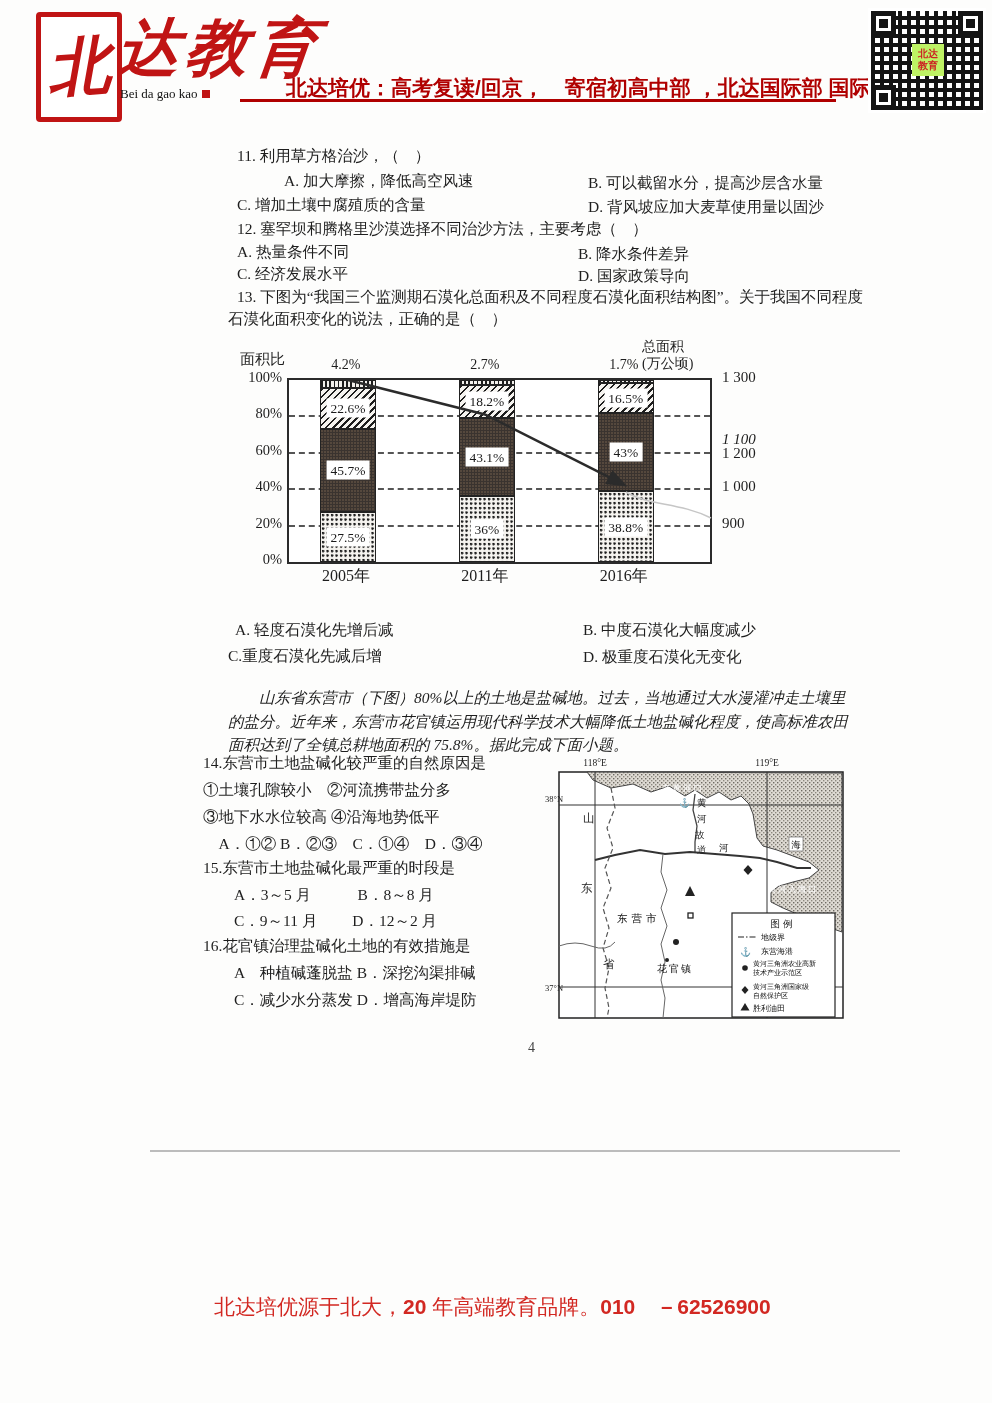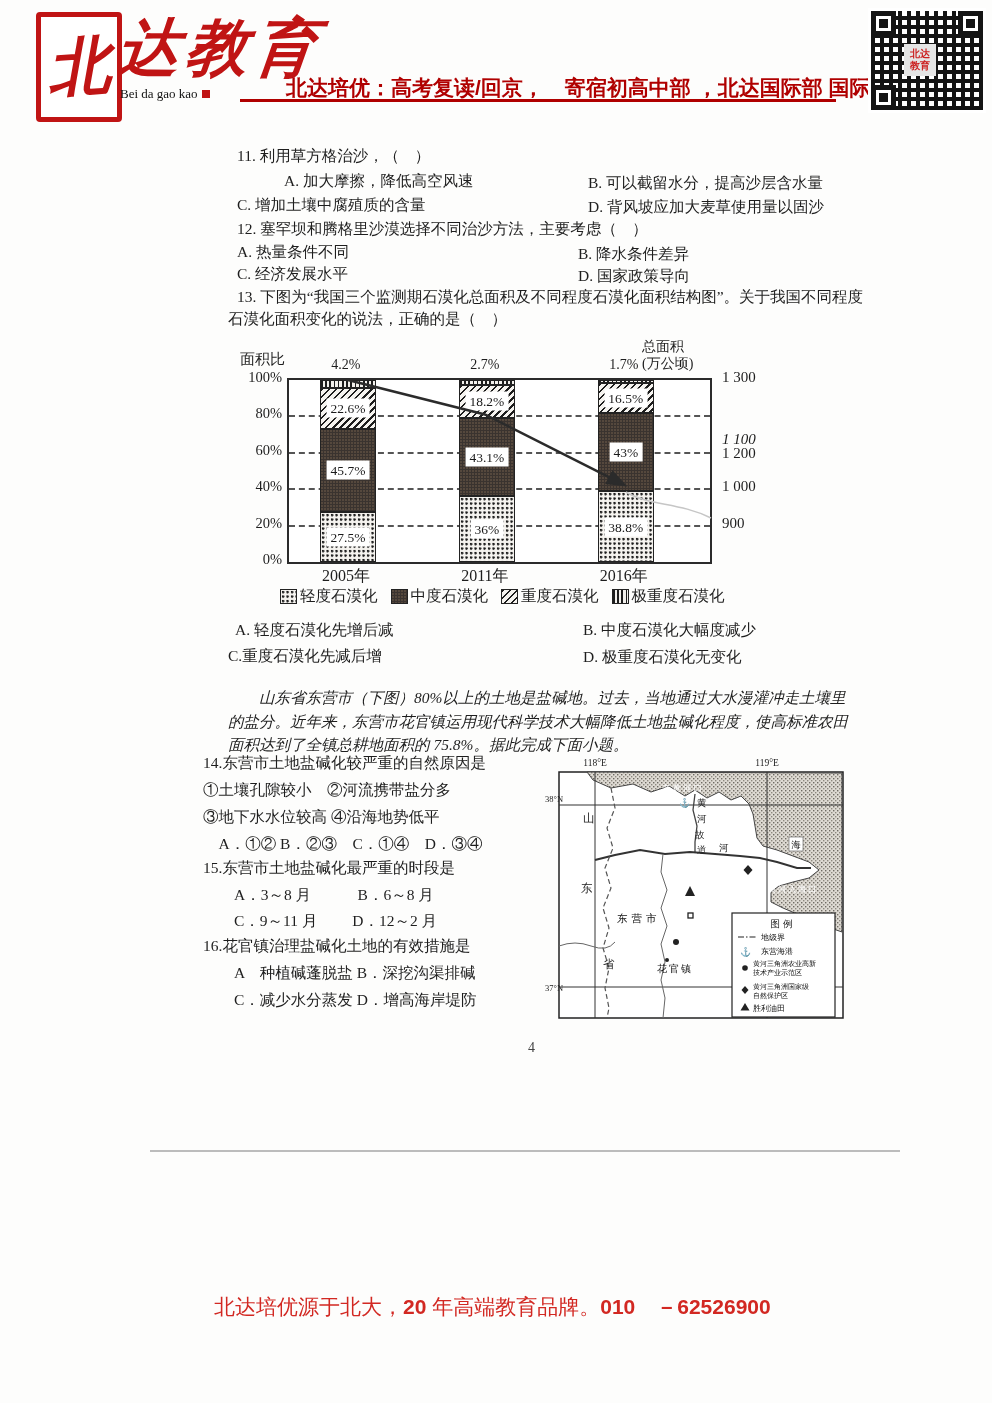--- a/index.html
+++ b/index.html
@@ -17,21 +17,21 @@
   .slogan{left:286px;top:74px;font-size:21px;color:#b00000;font-weight:bold;white-space:nowrap;
         font-family:"Liberation Sans","DejaVu Sans",sans-serif;}
   .red-rule{left:240px;top:99px;width:596px;height:3px;background:#b00000;}
   
   .qr{left:868px;top:8px;width:118px;height:105px;background:#fff;}
   .qr-noise{position:absolute;inset:3px;
       background-image:repeating-linear-gradient(0deg,#141414 0 4px,transparent 4px 9px),
                        repeating-linear-gradient(90deg,#141414 0 4px,#fff 4px 9px);}
   .finder{position:absolute;width:15px;height:15px;background:#fff;border:5px solid #141414;}
   .finder::after{content:"";position:absolute;inset:3px;background:#141414;}
-  .qr-label{position:absolute;left:36px;top:36px;width:32px;height:32px;background:#e5e5e5;
+  .qr-label{position:absolute;left:44px;top:36px;width:32px;height:32px;background:#bef264;
       color:#c22;font-size:10px;line-height:1.25;text-align:center;display:flex;flex-direction:column;
       align-items:center;justify-content:center;font-weight:bold;}
   
   .tl{font-size:15.5px;white-space:nowrap;}
   .passage{font-style:italic;font-size:15.5px;line-height:23.5px;text-indent:2em;white-space:normal;}
   
   #chart{left:238px;top:338px;width:540px;height:275px;}
   #plot{position:absolute;left:49px;top:40px;width:421px;height:182px;border:2px solid #2b2b2b;background:#fff;}
   .gridline{position:absolute;left:0;right:0;height:0;border-top:2px dashed #2b2b2b;opacity:.8;}
   .axisL-title{position:absolute;left:2px;top:12px;font-size:15px;}
@@ -131,38 +131,20 @@
     </div>
   <svg id="trend" width="421" height="182" viewBox="0 0 421 182">
     <defs>
       <marker id="arrow" markerWidth="9" markerHeight="8" refX="6.5" refY="3" orient="auto">
         <path d="M0,0 L8,3 L0,6 z" fill="#2b2b2b"></path>
       </marker>
     </defs>
     <path id="crease" d="M339,114 C362,128 392,124 424,140" stroke="#c6c6c6" stroke-width="1.5" fill="none"></path>
     <polyline id="trendline" fill="none" stroke="#2b2b2b" stroke-width="2.6" marker-end="url(#arrow)" points="58.9,1.5 197.9,36.4 336.8,106.7"></polyline>
   </svg>
-  <div id="chart-legend">
-      <div class="lg-item">
-        <div class="sw seg0"></div>
-        <span>轻度石漠化</span>
-      </div>
-      <div class="lg-item">
-        <div class="sw seg1"></div>
-        <span>中度石漠化</span>
-      </div>
-      <div class="lg-item">
-        <div class="sw seg2"></div>
-        <span>重度石漠化</span>
-      </div>
-      <div class="lg-item">
-        <div class="sw seg3"></div>
-        <span>极重度石漠化</span>
-      </div>
-    </div>
 <div class="tickL" style="top: 31px;">100%</div>
     <div class="tickL" style="top: 67.4px;">80%</div>
     <div class="tickL" style="top: 103.8px;">60%</div>
     <div class="tickL" style="top: 140.2px;">40%</div>
     <div class="tickL" style="top: 176.6px;">20%</div>
     <div class="tickL" style="top: 213px;">0%</div>
     <div class="tickR" style="top: 31px;">1 300</div>
     <div class="tickR" style="top: 67.4px; margin-top: 40px;">1 200</div>
     <div class="tickR" style="top: 93px; font-style: italic;">1 100</div>
     <div class="tickR" style="top: 140.2px;">1 000</div>
@@ -181,21 +163,21 @@
 <div class="abs tl" style="left:583px;top:647px;">D. 极重度石漠化无变化</div>
 
 <div class="abs passage" style="left:228px;top:686px;width:632px;">山东省东营市（下图）80%以上的土地是盐碱地。过去，当地通过大水漫灌冲走土壤里的盐分。近年来，东营市花官镇运用现代科学技术大幅降低土地盐碱化程度，使高标准农田面积达到了全镇总耕地面积的 75.8%。据此完成下面小题。</div>
 
 <div class="abs tl" style="left:203px;top:753px;">14.东营市土地盐碱化较严重的自然原因是</div>
 <div class="abs tl" style="left:203px;top:780px;">①土壤孔隙较小　②河流携带盐分多</div>
 <div class="abs tl" style="left:203px;top:807px;">③地下水水位较高 ④沿海地势低平</div>
 <div class="abs tl" style="left:203px;top:834px;">　A．①② B．②③　C．①④　D．③④</div>
 
 <div class="abs tl" style="left:203px;top:858px;">15.东营市土地盐碱化最严重的时段是</div>
-<div class="abs tl" style="left:203px;top:885px;">　　A．3～8 月　　　B．6～8 月</div>
+<div class="abs tl" style="left:203px;top:885px;">　　A．3～5 月　　　B．8～8 月</div>
 <div class="abs tl" style="left:203px;top:911px;">　　C．9～11 月　　 D．12～2 月</div>
 
 <div class="abs tl" style="left:203px;top:936px;">16.花官镇治理盐碱化土地的有效措施是</div>
 <div class="abs tl" style="left:203px;top:963px;">　　A　种植碱蓬脱盐 B．深挖沟渠排碱</div>
 <div class="abs tl" style="left:203px;top:990px;">　　C．减少水分蒸发 D．增高海岸堤防</div>
 
 <div class="abs" id="map">
 <svg viewBox="0 0 312 290" width="312" height="290">
   <defs>
     <pattern id="seaPat" width="4" height="4" patternUnits="userSpaceOnUse">

